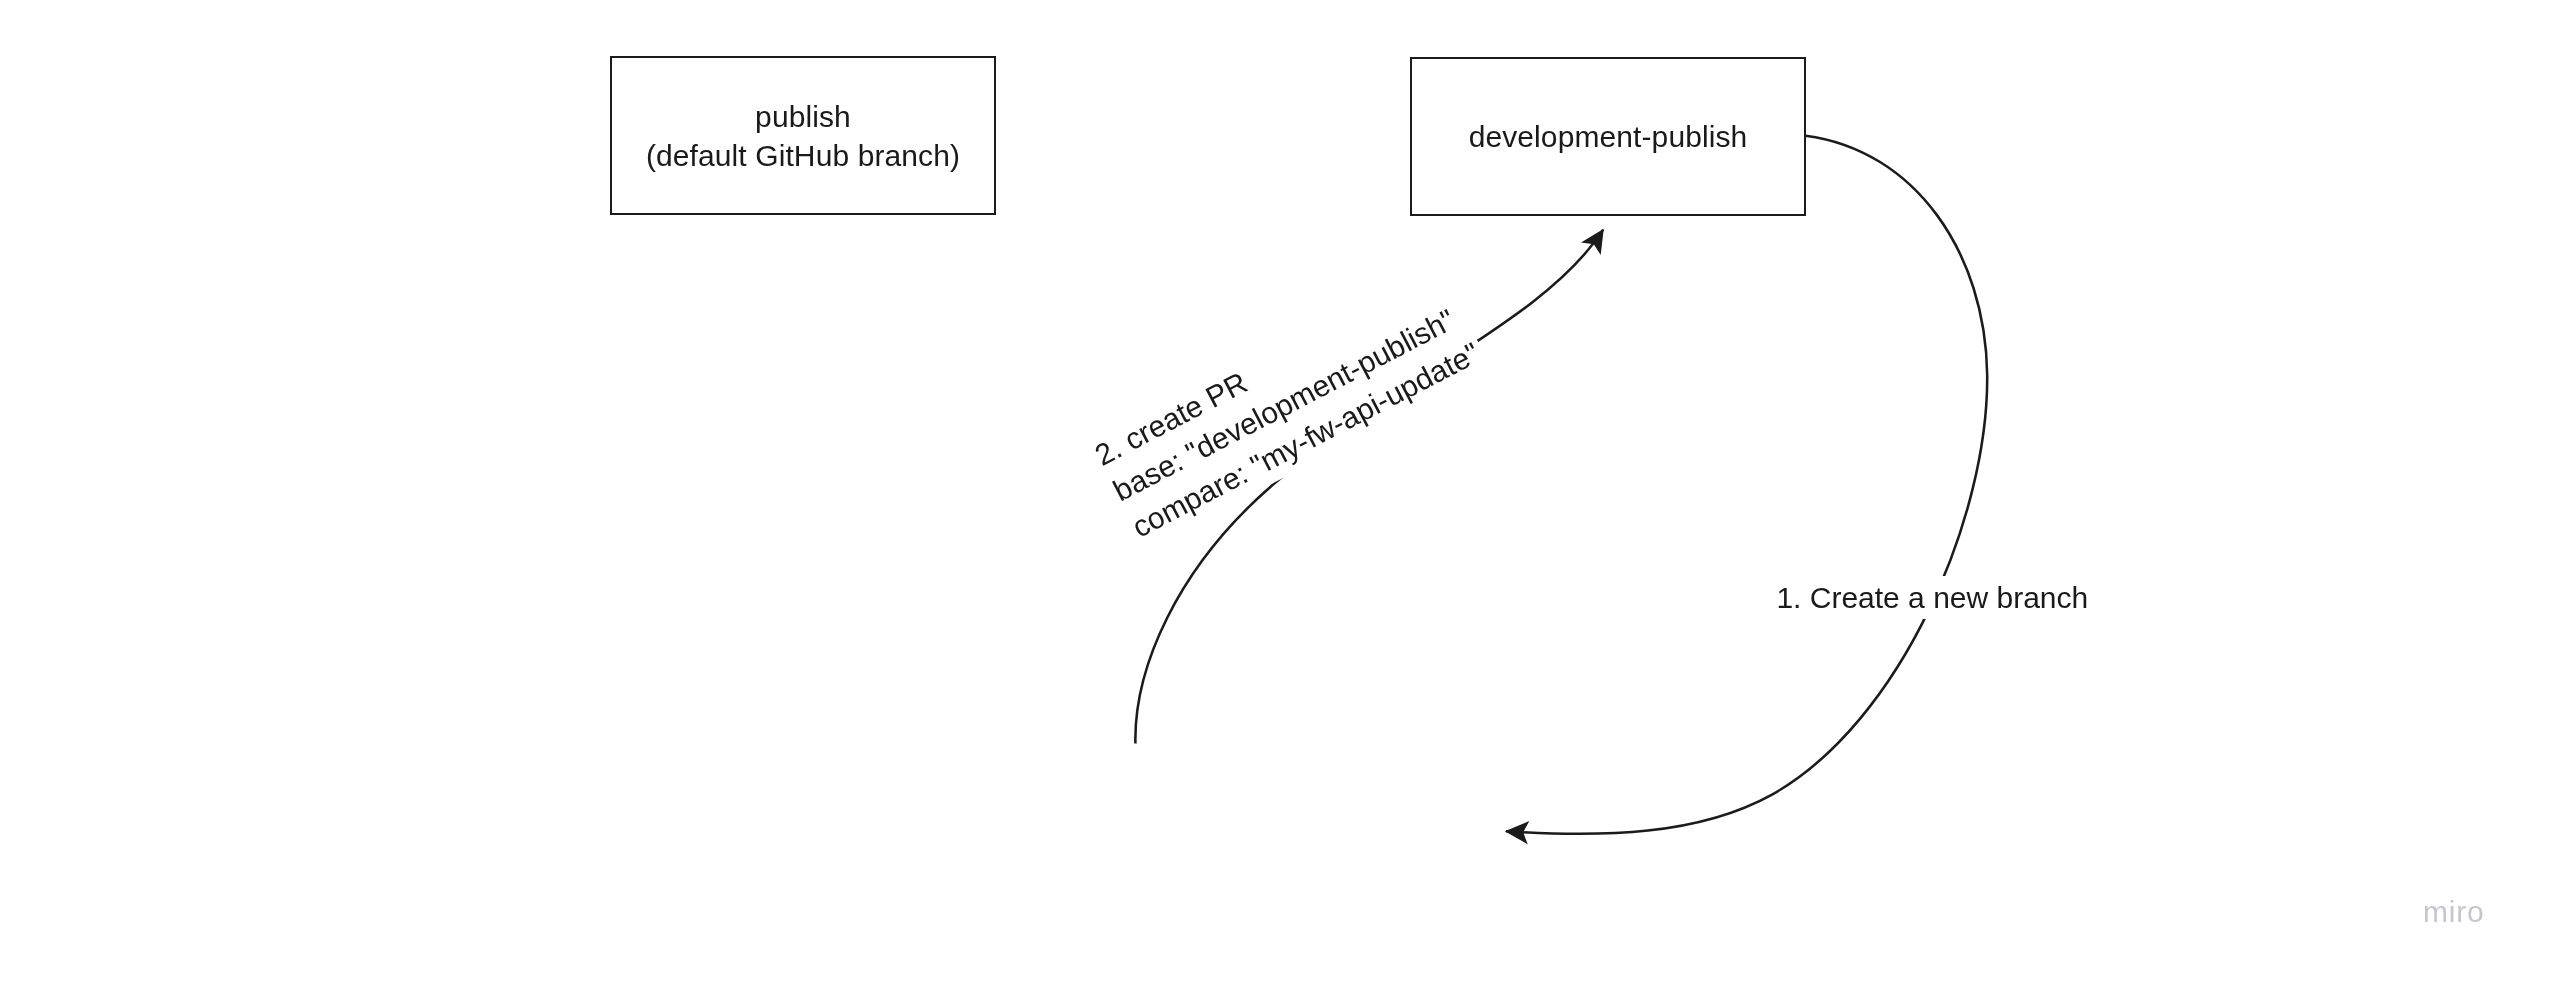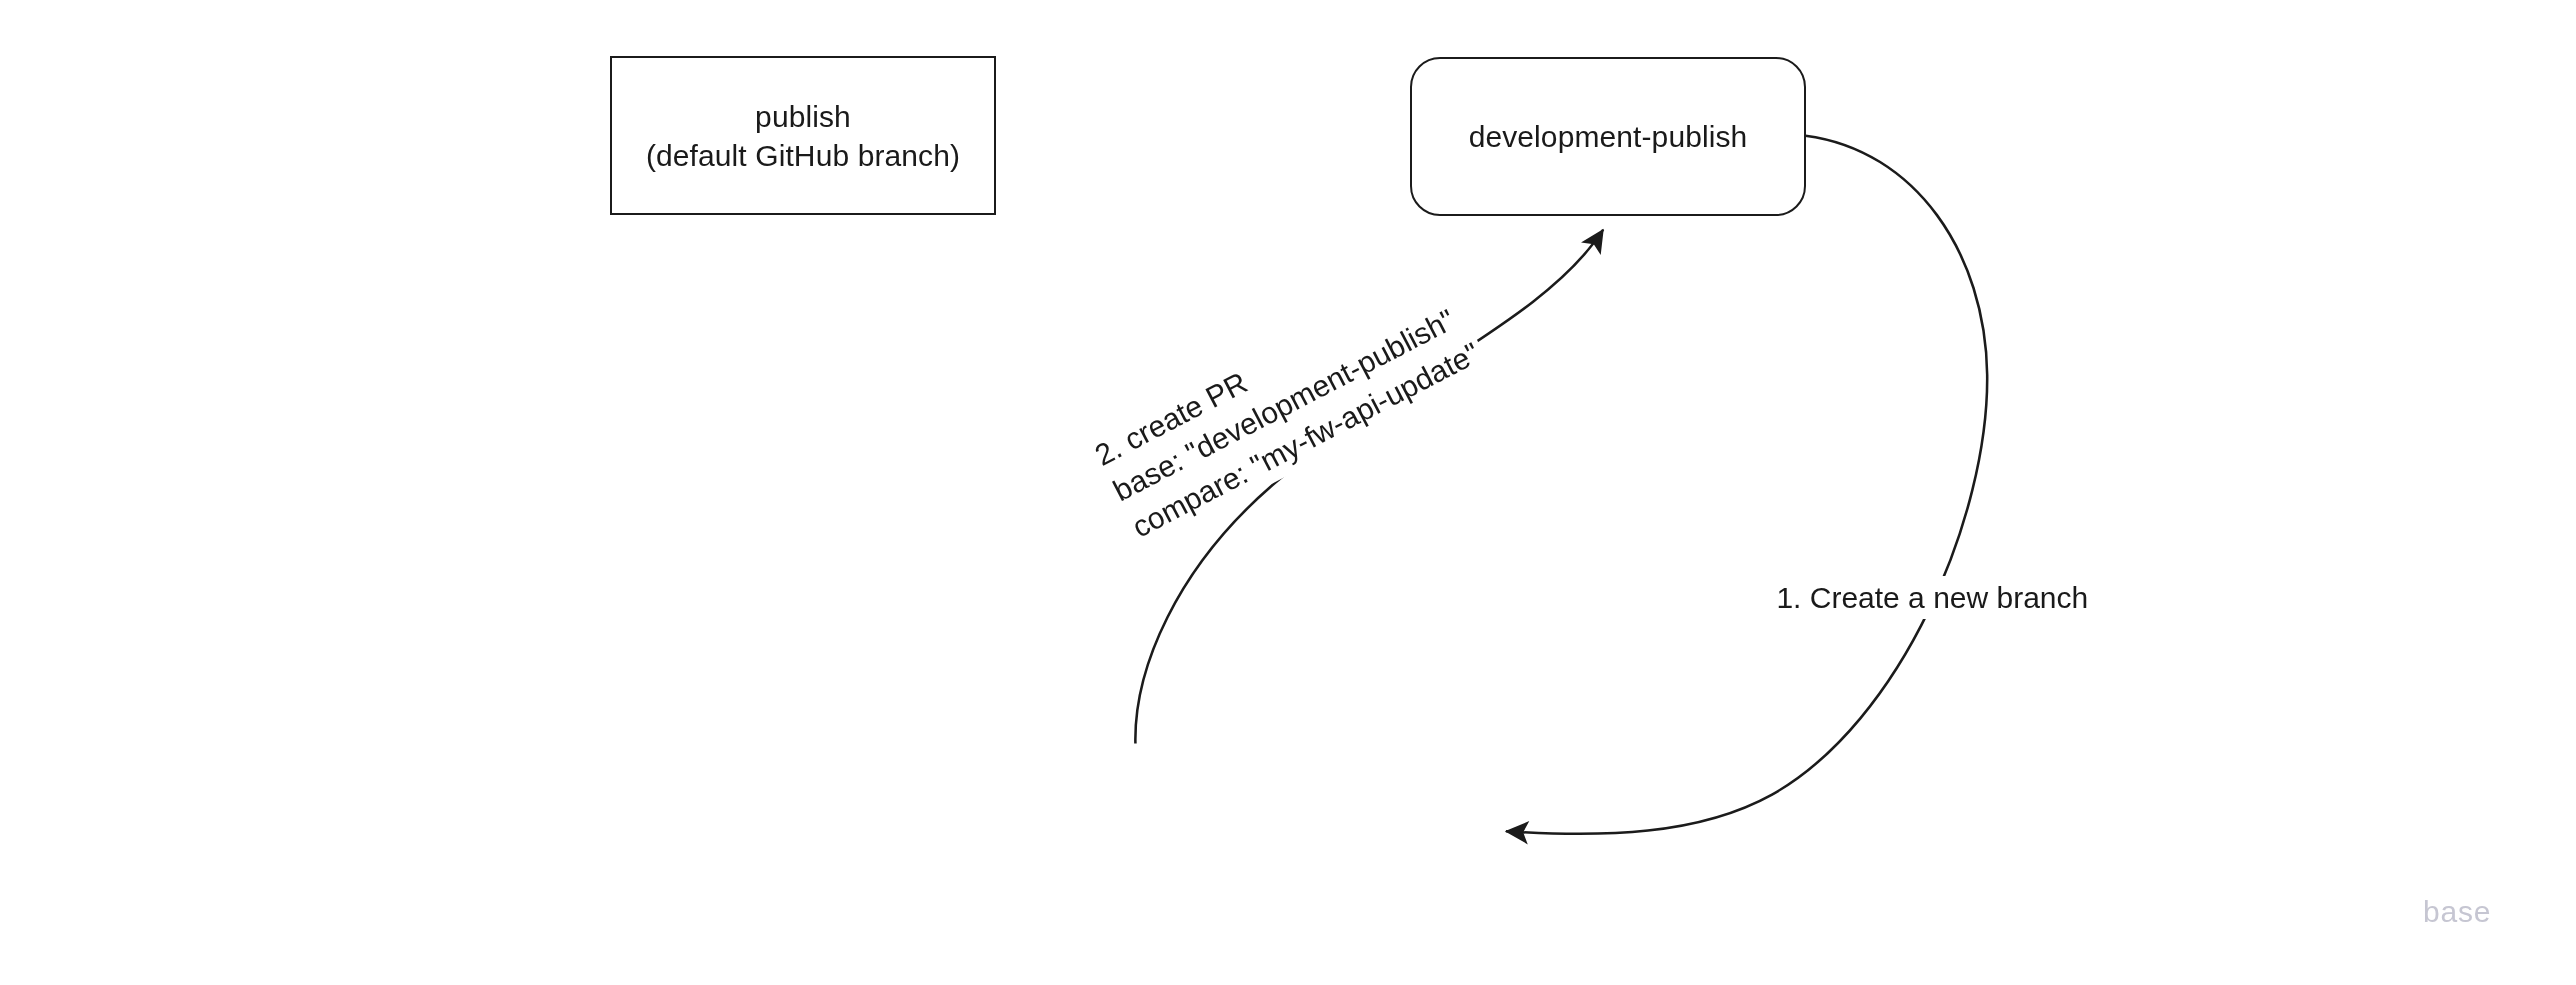--- a/index.html
+++ b/index.html
@@ -48,21 +48,20 @@
     left: 610px;
     top: 56px;
     width: 386px;
     height: 159px;
   }
   #node-development-publish {
     left: 1410px;
     top: 57px;
     width: 396px;
     height: 159px;
-    border-radius: 30px;
   }
   #node-my-fw-api-update {
     left: 774px;
     top: 744px;
     width: 720px;
     height: 174px;
   }
   .edge-label {
     position: absolute;
     font-size: 30px;
@@ -119,16 +118,16 @@
     <span class="node-label">development-publish</span>
   </div>
 
 
   <div class="edge-label" id="label-create-branch">1. Create a new branch</div>
 
   <div class="edge-label" id="label-create-pr">2. create PR
 base: "development-publish"
 compare: "my-fw-api-update"</div>
 
-  <div id="watermark">base</div>
+  <div id="watermark">miro</div>
 
 </div>
 
 
 </body></html>

